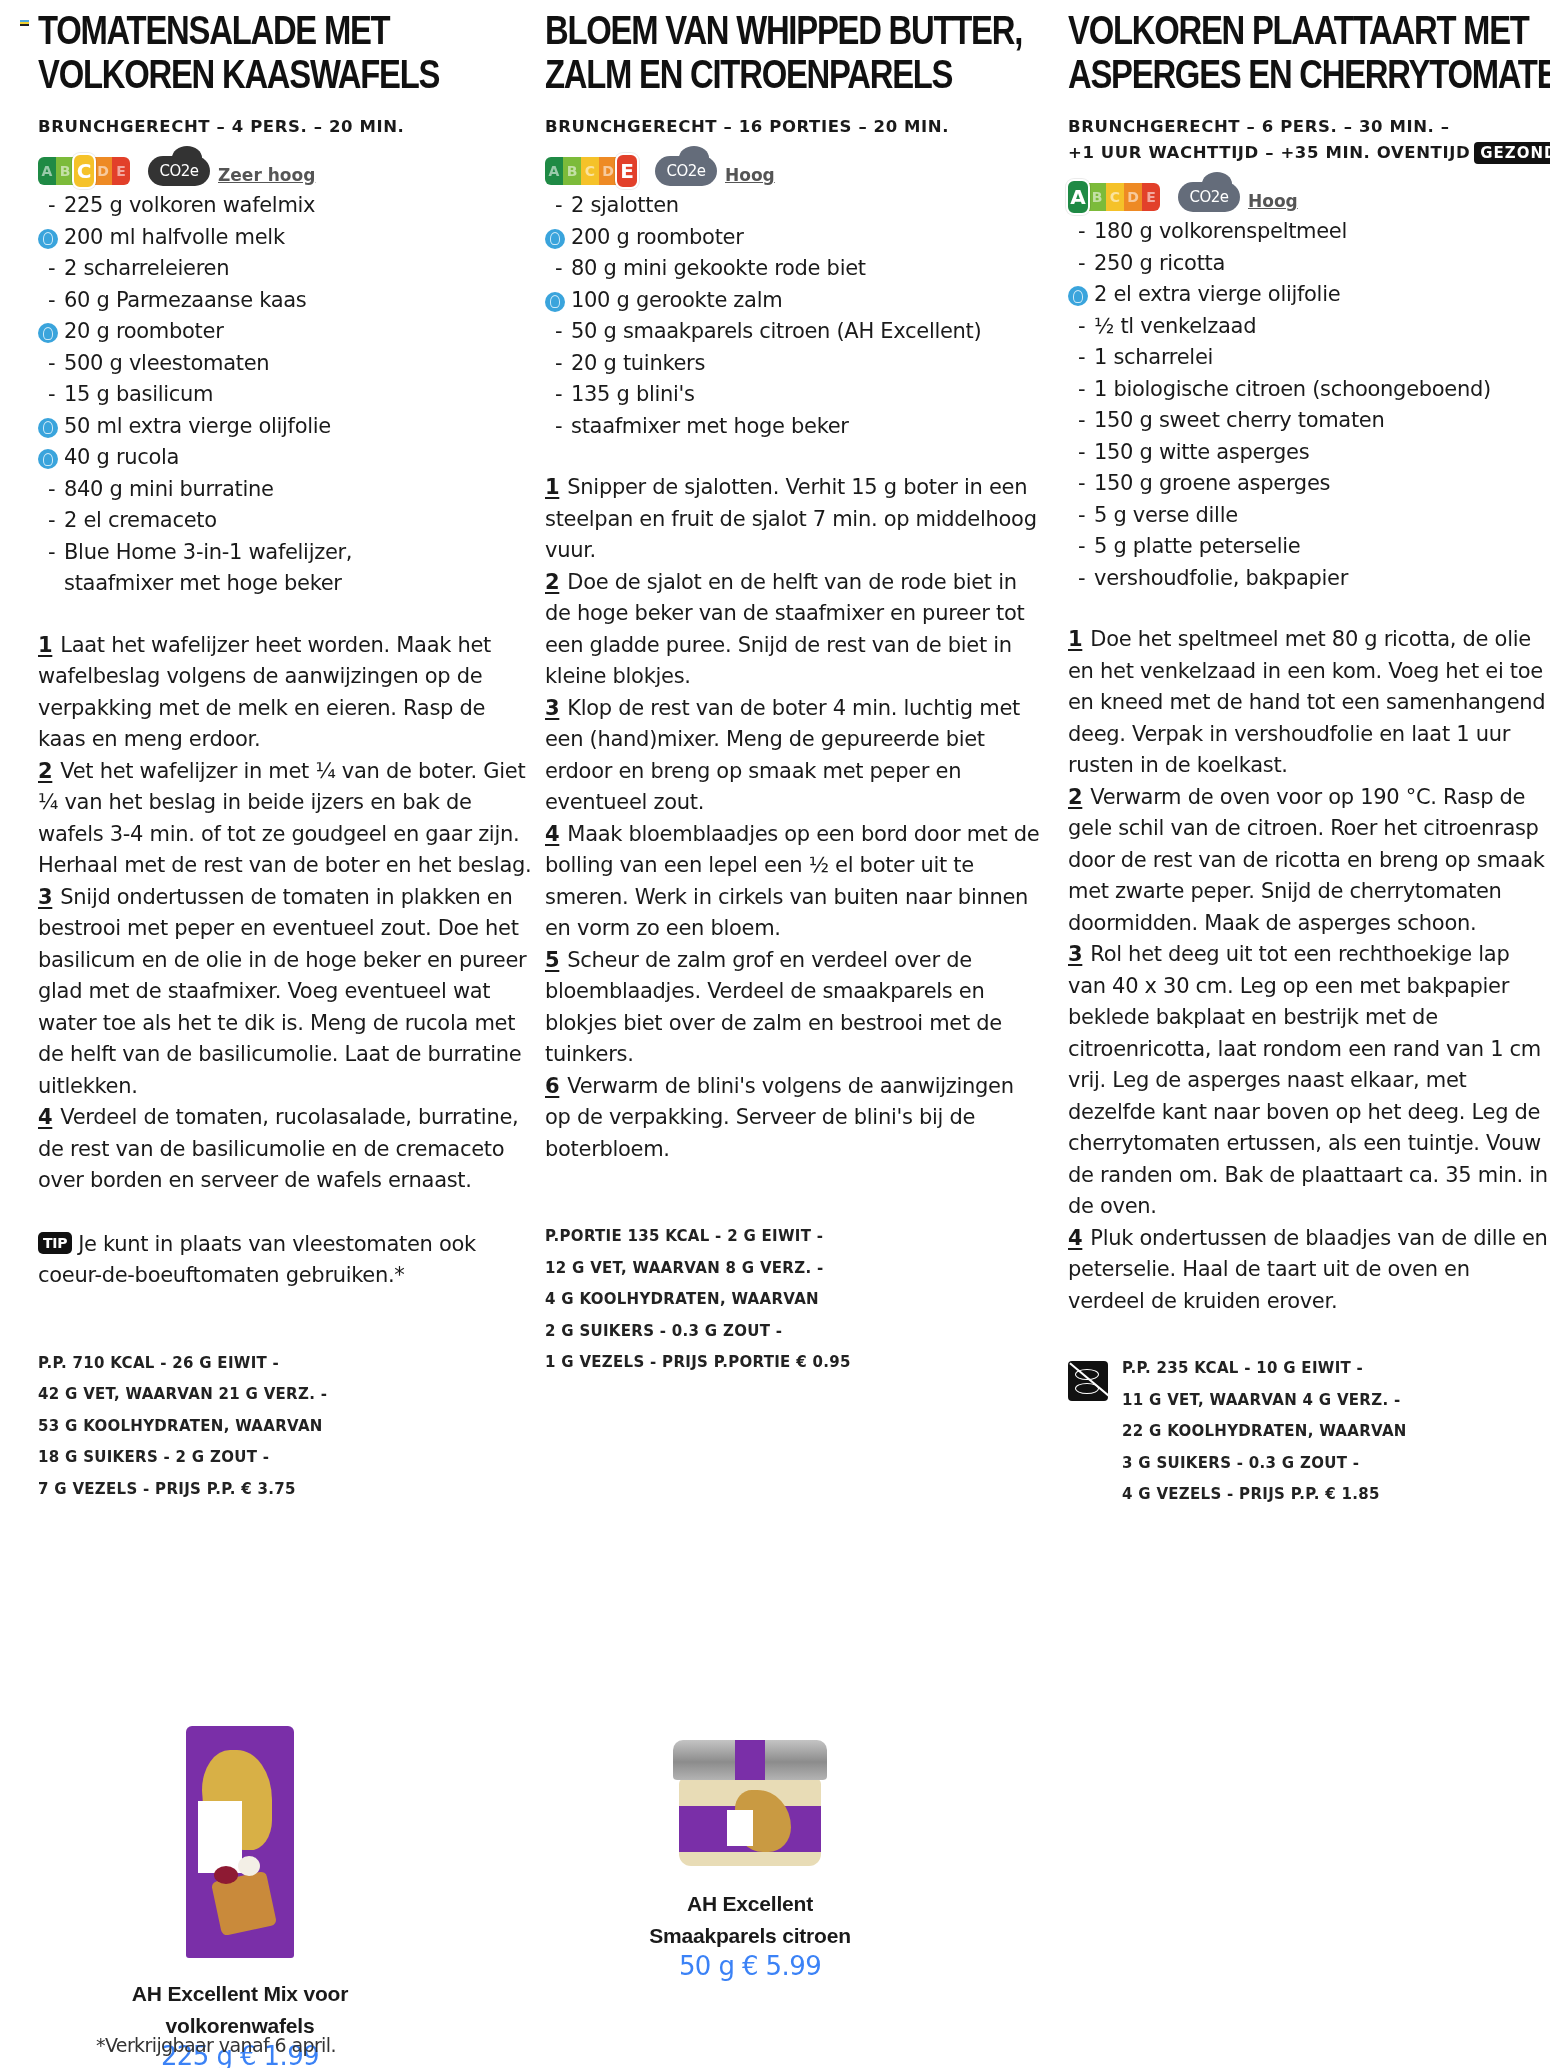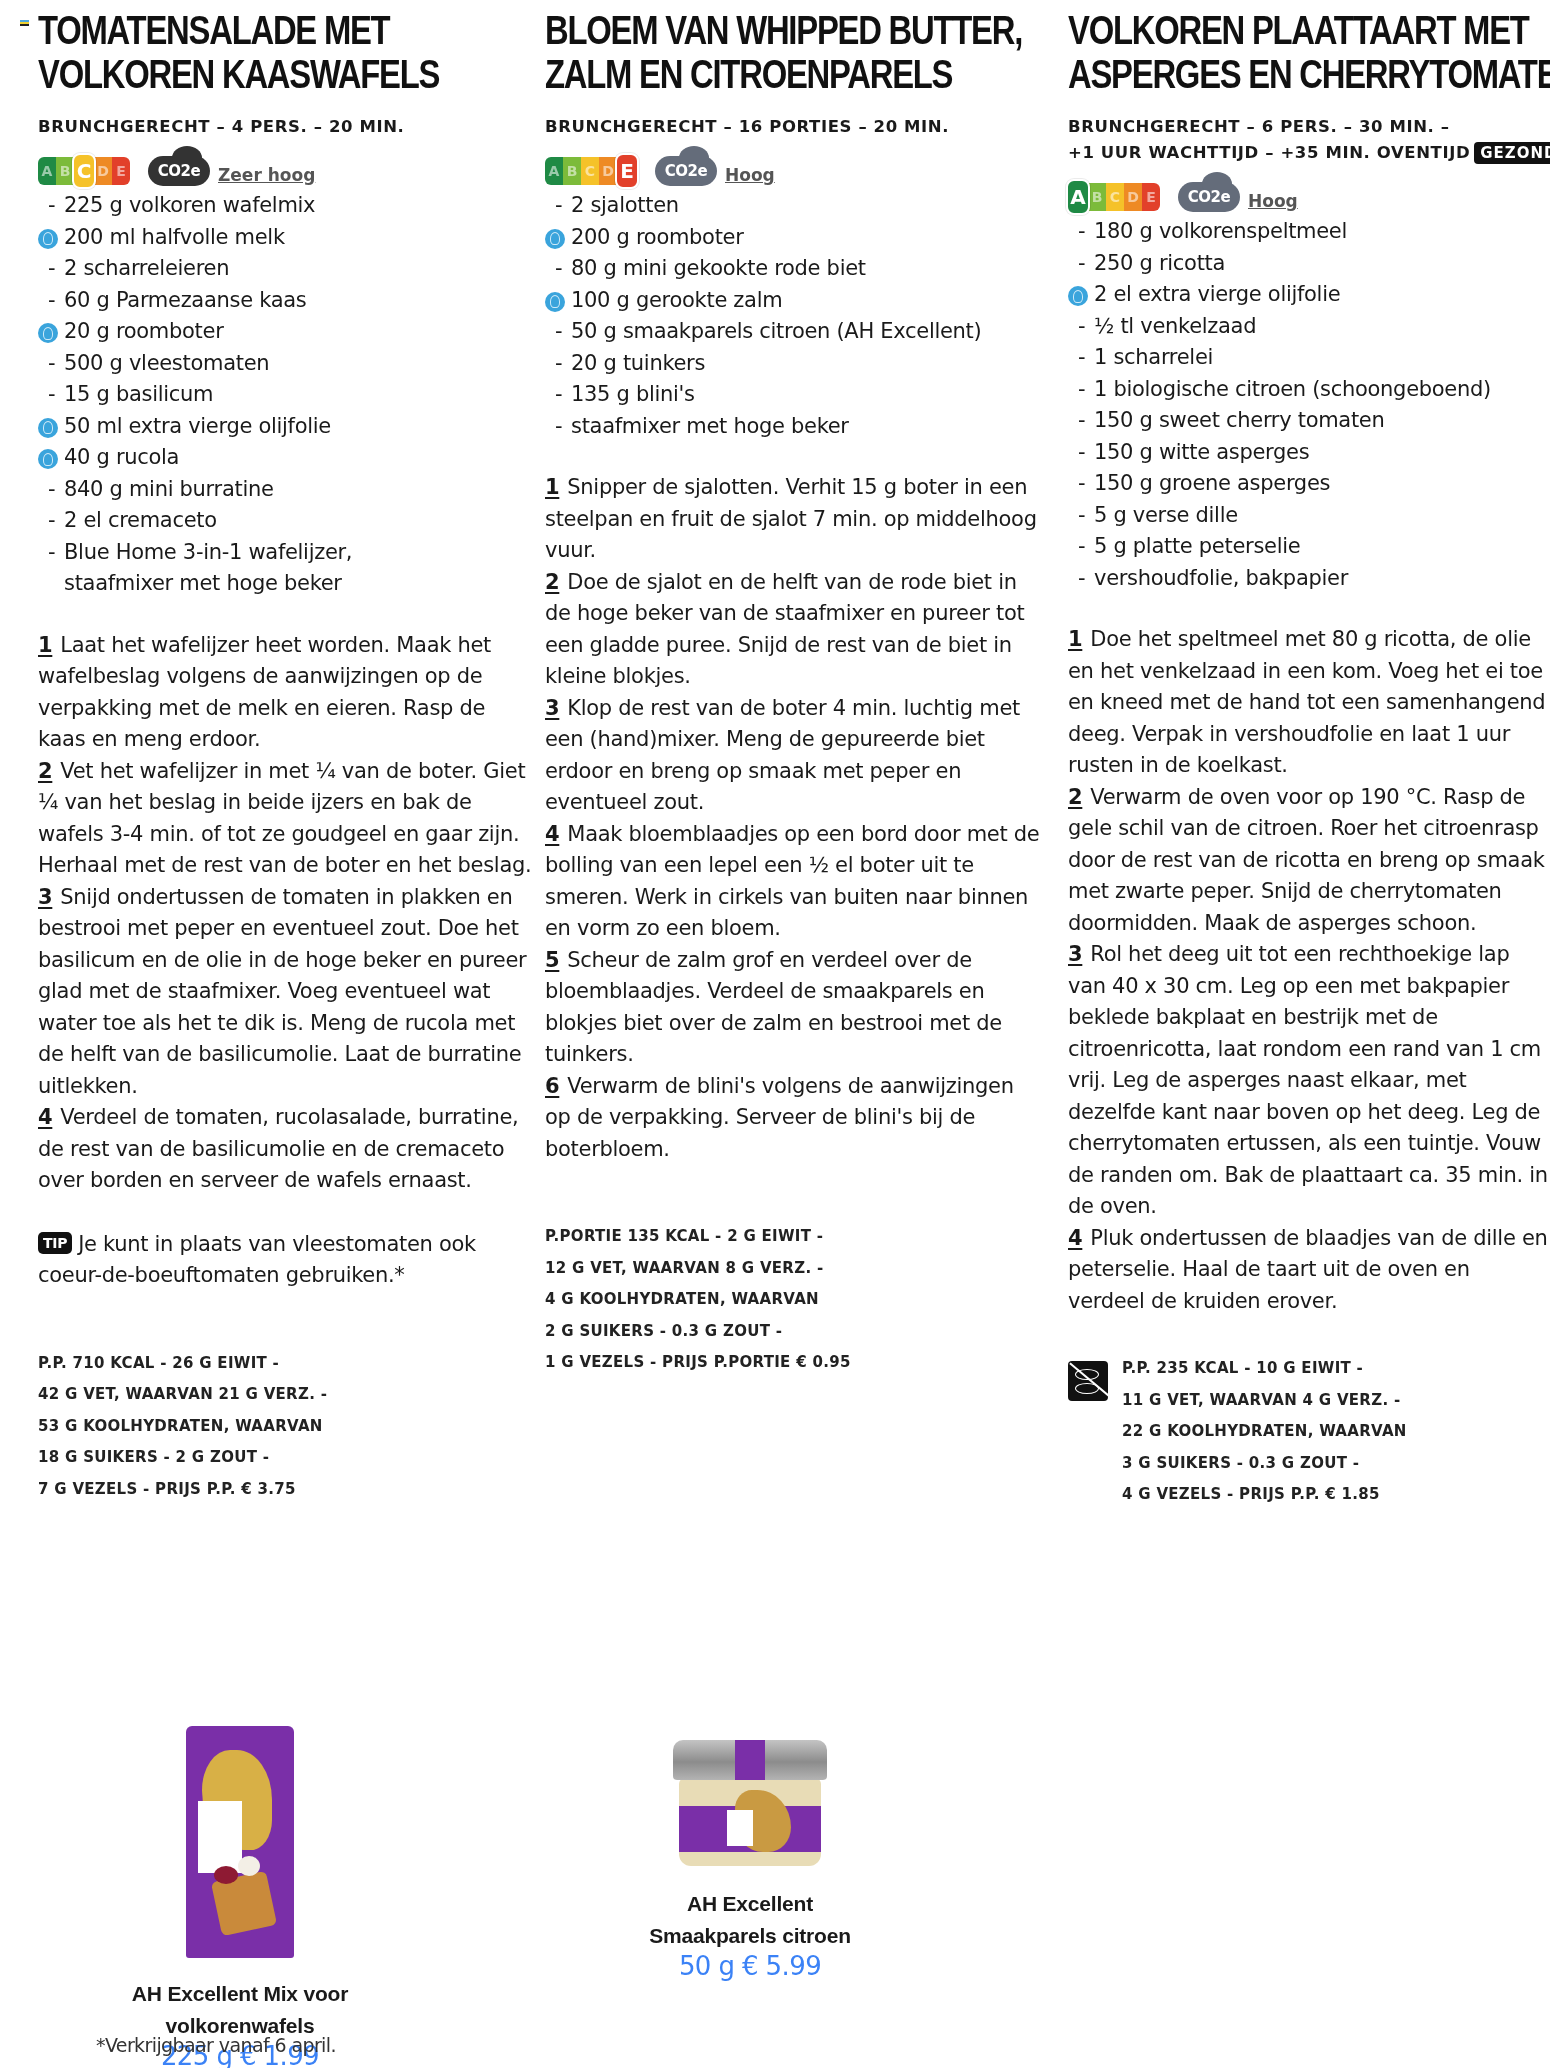--- a/index.html
+++ b/index.html
@@ -60,21 +60,21 @@
   .nutri span:first-child { border-radius: 6px 0 0 6px; }
   .nutri span:last-child { border-radius: 0 6px 6px 0; }
   .nutri span.active {
     width: 24px; height: 36px; border-radius: 8px; color: #fff; font-size: 20px;
     border: 2px solid #fff; box-shadow: 0 0 0 1px rgba(0,0,0,0.08);
     margin: 0 -2px; position: relative; z-index: 2;
   }
   .co2 { display: flex; align-items: center; margin-left: 18px; }
   .cloud {
     position: relative; width: 62px; height: 30px; border-radius: 15px; display: flex; align-items: center; justify-content: center;
-    color: #fff; font-weight: 700; font-size: 15px; font-family: "DejaVu Sans", sans-serif; letter-spacing: -0.5px;
+    color: #fff; font-weight: 400; font-size: 15px; font-family: "DejaVu Sans", sans-serif; letter-spacing: -0.5px;
   }
   .cloud::before {
     content: ""; position: absolute; width: 30px; height: 24px; border-radius: 50%; top: -10px; left: 24px; background: inherit;
   }
   .cloud span { position: relative; z-index: 1; }
   .co2-level { margin-left: 8px; font-weight: 700; font-size: 17px; color: #555; margin-top: 8px; text-decoration: underline; }
 
   .ingredients { list-style: none; margin-top: 2px; }
   .ingredients li {
     position: relative; font-size: 21px; line-height: 31.5px; padding-left: 26px; letter-spacing: -0.3px; color: #1a1a1a;

